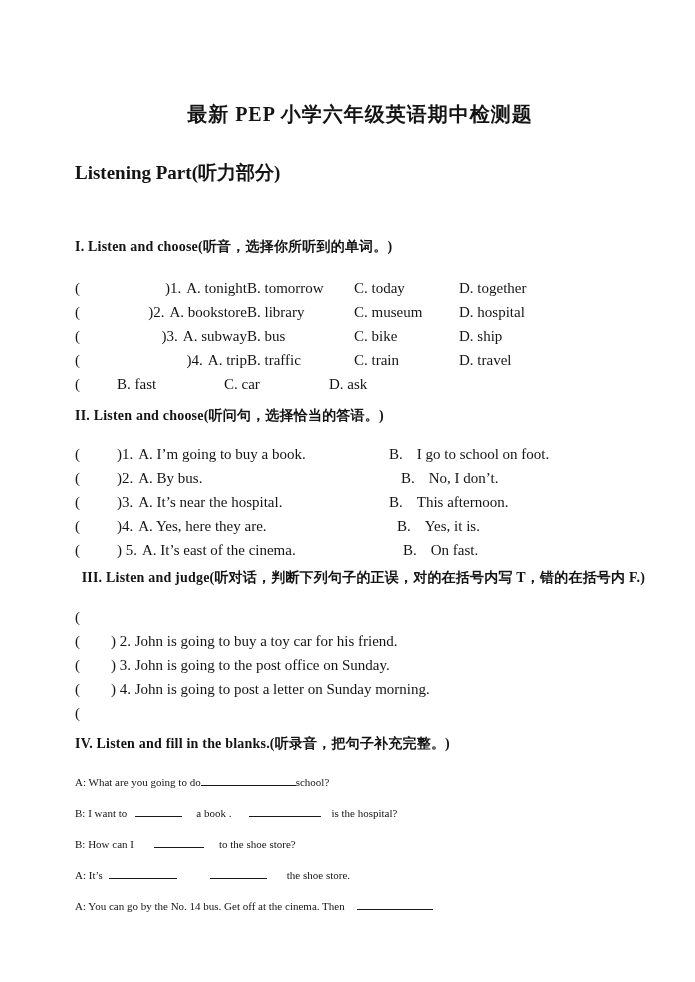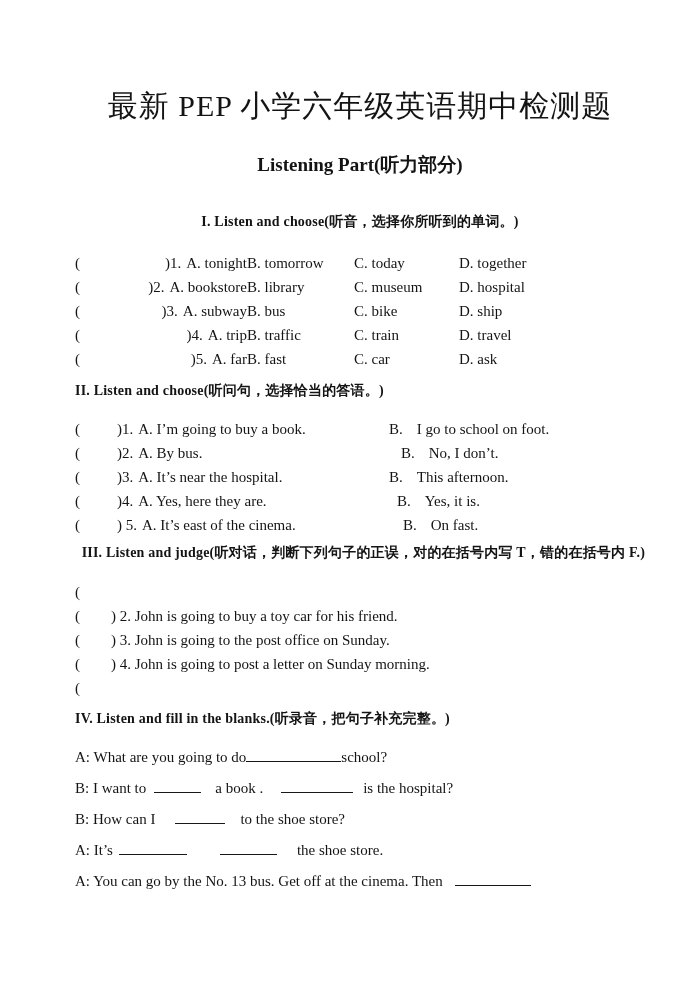--- a/index.html
+++ b/index.html
@@ -11,41 +11,41 @@
     font-family: "Liberation Serif", "DejaVu Serif", serif;
     overflow: hidden;
   }
   .page {
     box-sizing: border-box;
     width: 695px;
     height: 982px;
     padding: 84px 50px 0 75px;
   }
   .title {
-    margin: 8px;
-    font-size: 30px;
-    font-weight: 400;
+    margin: 16px;
+    font-size: 20px;
+    font-weight: 700;
     text-align: center;
     letter-spacing: 1px;
     line-height: 28px;
   }
   .subtitle {
     margin: 33px 0 0 0;
     font-size: 19px;
     font-weight: 700;
-    text-align: center;
+    text-align: left;
     line-height: 23px;
   }
   .sec-heading {
     font-size: 14px;
     font-weight: 700;
     line-height: 21px;
     letter-spacing: .2px;
   }
-  #s1 .sec-heading { margin-top: 35px; text-align: center; }
+  #s1 .sec-heading { margin-top: 52px; }
   #s2 .sec-heading { margin-top: 9px; }
   #s3 .sec-heading { margin-top: 5px; text-align: right; }
   #s4 .sec-heading { margin-top: 8px; }
   .rows { font-size: 15px; }
   .rows-s1 { margin-top: 19px; }
   .rows-s2 { margin-top: 16px; }
   .rows-s3 { margin-top: 17px; }
   .row { display: flex; line-height: 24px; white-space: nowrap; }
   .paren { flex: 0 0 42px; }
   .rows-s3 .paren { flex: 0 0 36px; }
@@ -53,21 +53,21 @@
   .s1-a { flex: 0 0 130px; text-align: right; }
   .s1-b { flex: 0 0 107px; }
   .s1-c { flex: 0 0 105px; }
   .s1-d { flex: 1; }
   .s2-a { flex: 0 0 272px; }
   .s2-b { flex: 1; }
   .rows-s2 .row:nth-child(2) .s2-b { padding-left: 12px; }
   .rows-s2 .row:nth-child(4) .s2-b { padding-left: 8px; }
   .rows-s2 .row:nth-child(5) .s2-b { padding-left: 14px; }
   .blabel { margin-right: 14px; }
-  .dialog { margin-top: 13px; font-size: 15px; }
+  .dialog { margin-top: 13px; font-size: 11px; }
   .dline { line-height: 31px; white-space: nowrap; }
   .blank {
     display: inline-block;
     height: 14px;
     border-bottom: 1.4px solid #181818;
     vertical-align: baseline;
   }
   .b-95 { width: 95px; }
   .b-47 { width: 47px; margin-left: 8px;  margin-right: 14px; }
   .b-72 { width: 72px; margin-left: 18px; margin-right: 10px; }
@@ -110,21 +110,20 @@
       </div>
       <div class="row">
         <span class="paren">(</span>
         <span class="s1-a"><span class="num">)4.</span><span>A. trip</span></span>
         <span class="s1-b">B. traffic</span>
         <span class="s1-c">C. train</span>
         <span class="s1-d">D. travel</span>
       </div>
       <div class="row">
         <span class="paren">(</span>
-        <span class="s1-a"><span class="num">)5.</span><span>A. far</span></span>
         <span class="s1-b">B. fast</span>
         <span class="s1-c">C. car</span>
         <span class="s1-d">D. ask</span>
       </div>
     </div>
   </div>
 
   <div id="s2">
     <div class="sec-heading">II. Listen and choose(听问句，选择恰当的答语。)</div>
     <div class="rows rows-s2">
@@ -189,18 +188,18 @@
       <div class="dline">
         <span>B: I want to</span><span class="blank b-47"></span><span>a book .</span><span class="blank b-72"></span><span>is the hospital?</span>
       </div>
       <div class="dline">
         <span>B: How can I</span><span class="blank b-50"></span><span>to the shoe store?</span>
       </div>
       <div class="dline">
         <span>A: It’s</span><span class="blank b-68"></span><span class="blank b-57"></span><span>the shoe store.</span>
       </div>
       <div class="dline">
-        <span>A: You can go by the No. 13 bus. Get off at the cinema. Then</span><span class="blank b-76"></span>
+        <span>A: You can go by the No. 14 bus. Get off at the cinema. Then</span><span class="blank b-76"></span>
       </div>
     </div>
   </div>
 
 </div>
 
 </body></html>

